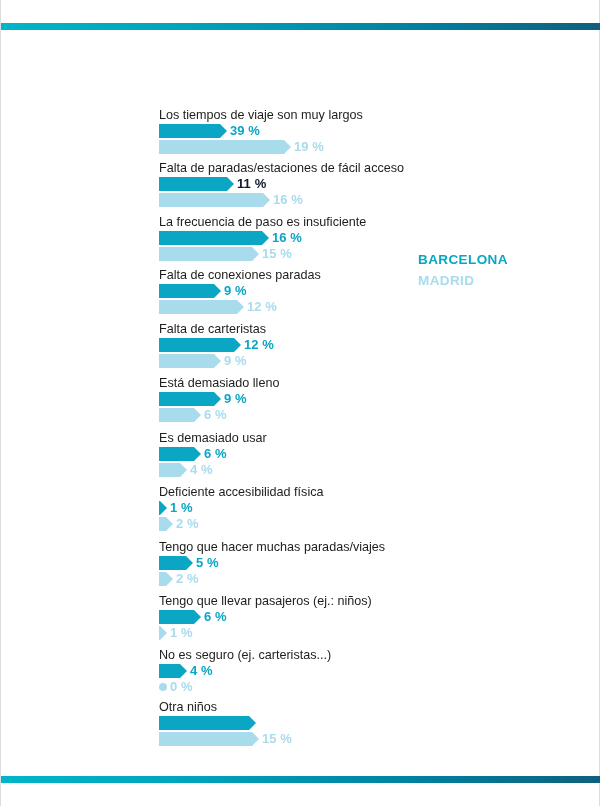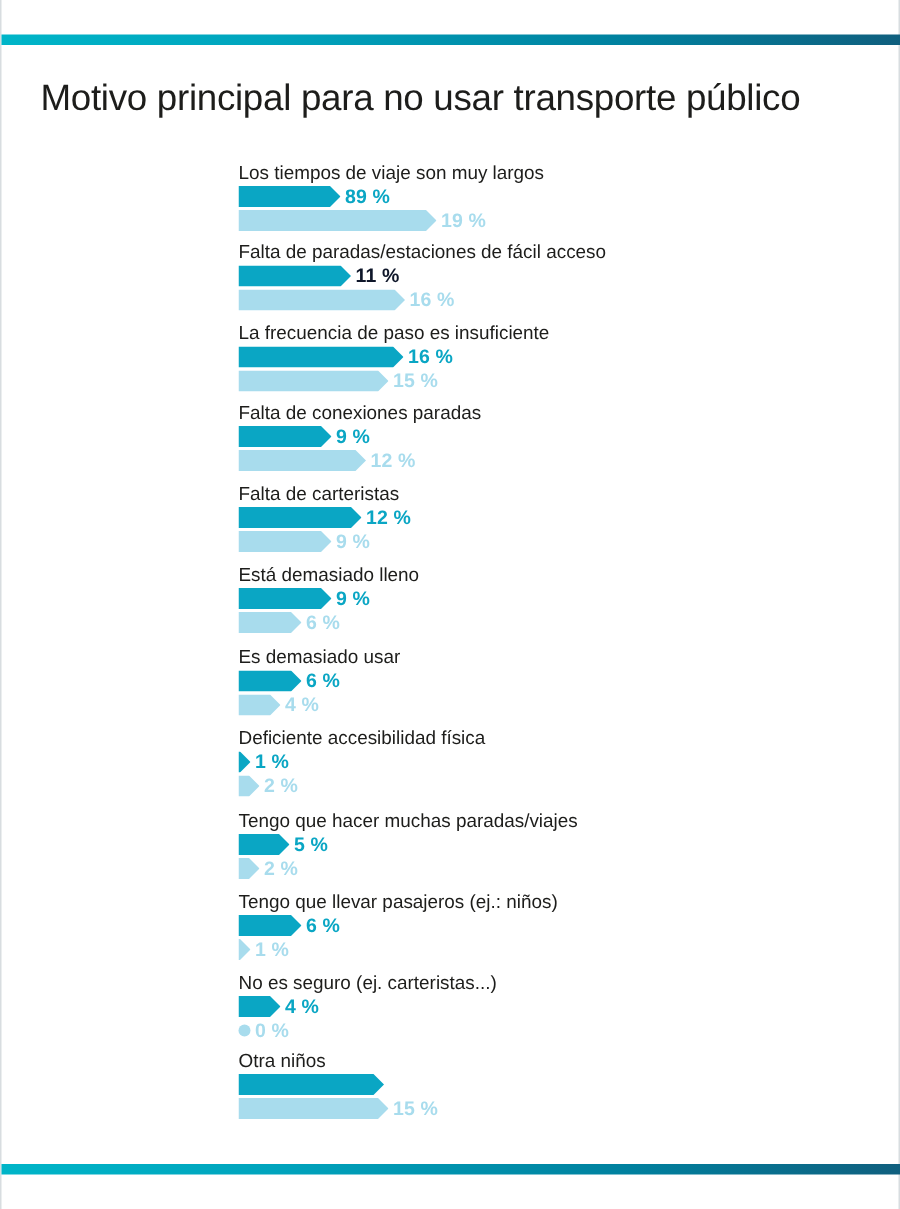--- a/index.html
+++ b/index.html
@@ -108,31 +108,34 @@
   }
 </style>
 </head>
 <body>
 
 <div class="page">
 
   <div class="rule rule-top"></div>
   <div class="rule rule-bottom"></div>
 
-  <div class="chart-title">Motivo principal para no usar transporte público</div>
-
+
+  <div class="legend">
+    <div class="legend-entry" style="color: rgb(10, 166, 196);">BARCELONA</div>
+    <div class="legend-entry" style="color: rgb(168, 220, 237);">MADRID</div>
+  </div>
 
   <div class="plot" id="plot">
       <div class="group" style="top: 108px;">
         <div class="group-label">Los tiempos de viaje son muy largos</div>
         <div class="bar-row r1">
           <div class="bar-shape" style="width: 68px;"><svg width="68" height="14" viewBox="0 0 68 14">
               <path d="M0,0 L61,0 L68,7 L61,14 L0,14 Z" fill="#0aa6c4"></path>
             </svg></div>
-          <div class="bar-value" style="color: rgb(10, 166, 196); left: 71px;">89 %</div>
+          <div class="bar-value" style="color: rgb(10, 166, 196); left: 71px;">39 %</div>
         </div>
         <div class="bar-row r2">
           <div class="bar-shape" style="width: 132px;"><svg width="132" height="14" viewBox="0 0 132 14">
               <path d="M0,0 L125,0 L132,7 L125,14 L0,14 Z" fill="#a8dced"></path>
             </svg></div>
           <div class="bar-value" style="color: rgb(168, 220, 237); left: 135px;">19 %</div>
         </div>
       </div>
       <div class="group" style="top: 161px;">
         <div class="group-label">Falta de paradas/estaciones de fácil acceso</div>

